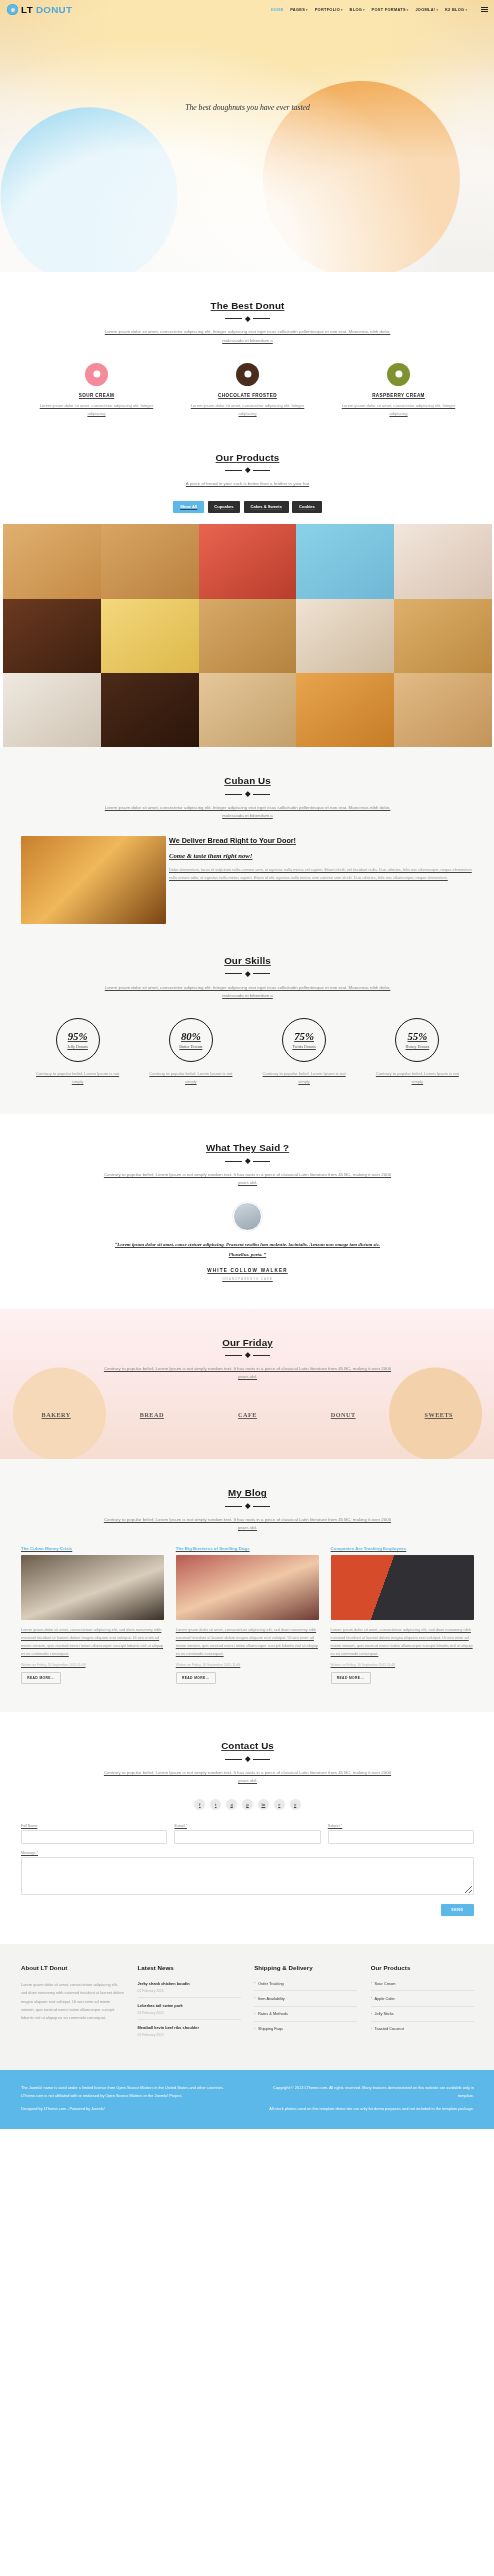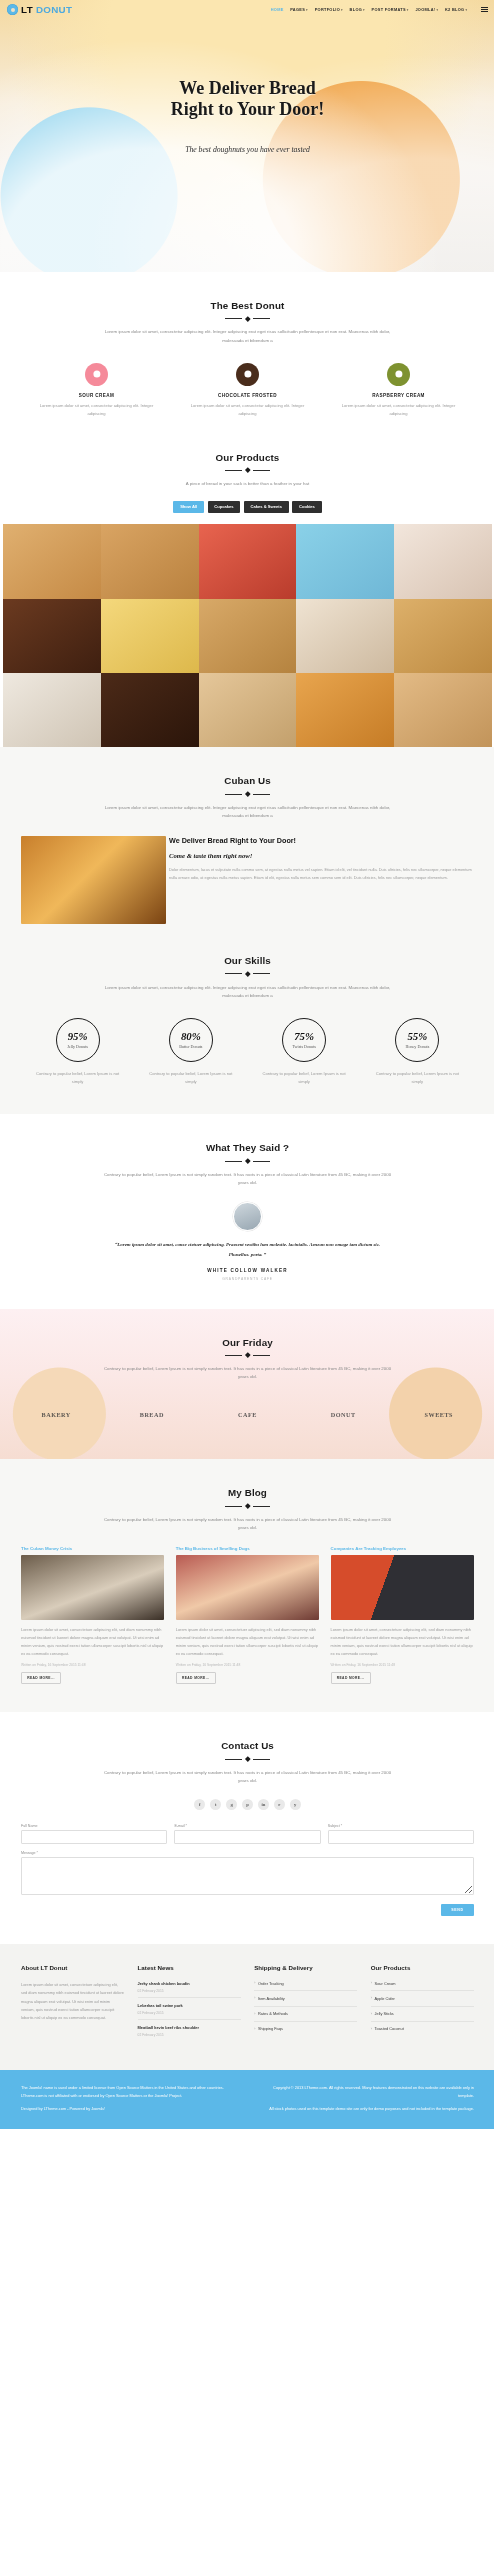--- a/index.html
+++ b/index.html
@@ -70,21 +70,21 @@
     font-weight: 700; font-size: 18px; line-height: 1.18; color:#1a1a1a;
     text-shadow: 0 0.5px 1px rgba(255,255,255,.55);
   }
   .hero-sub {
     font-family:"Liberation Serif", serif; font-style:italic;
     font-size:7.7px; color:#2c2c2c; margin-top:25px;
     text-shadow: 0 0.5px 1px rgba(255,255,255,.5);
   }
 
   
-  .section { padding: 28px 3px; }
+  .section { padding: 28px 3px; text-decoration: underline; }
   .sec-title {
     text-align:center; font-size:9.8px; font-weight:700; color:#1b1b1b;
     letter-spacing:0.1px;
   }
   .divider { display:flex; align-items:center; justify-content:center; gap:3.6px; margin:5.7px 0 8.2px; }
   .divider i { display:block; width:17.5px; height:0.5px; background:#2b2b2b; }
   .divider b { width:3.6px; height:3.6px; background:#1b1b1b; transform:rotate(45deg); display:block; }
   .sec-desc { text-align:center; font-size:4.4px; line-height:1.9; color:#8a8a8a; max-width:289px; margin:0 auto; }
 
   
@@ -226,24 +226,20 @@
       <a href="#"><span>K2 BLOG</span><span class="caret">▾</span></a>
       <span class="burger">
           <i></i>
           <i></i>
           <i></i>
         </span>
     </nav>
   </div>
 
   <div class="hero-copy">
-    <div class="hero-title">
-      <div>We Deliver Bread</div>
-      <div>Right to Your Door!</div>
-    </div>
     <div class="hero-sub">The best doughnuts you have ever tasted</div>
   </div>
 </div>
 
 <div class="section">
   <div class="wrap">
     <h2 class="sec-title">The Best Donut</h2>
     <div class="divider">
         <i></i>
         <b></b>

